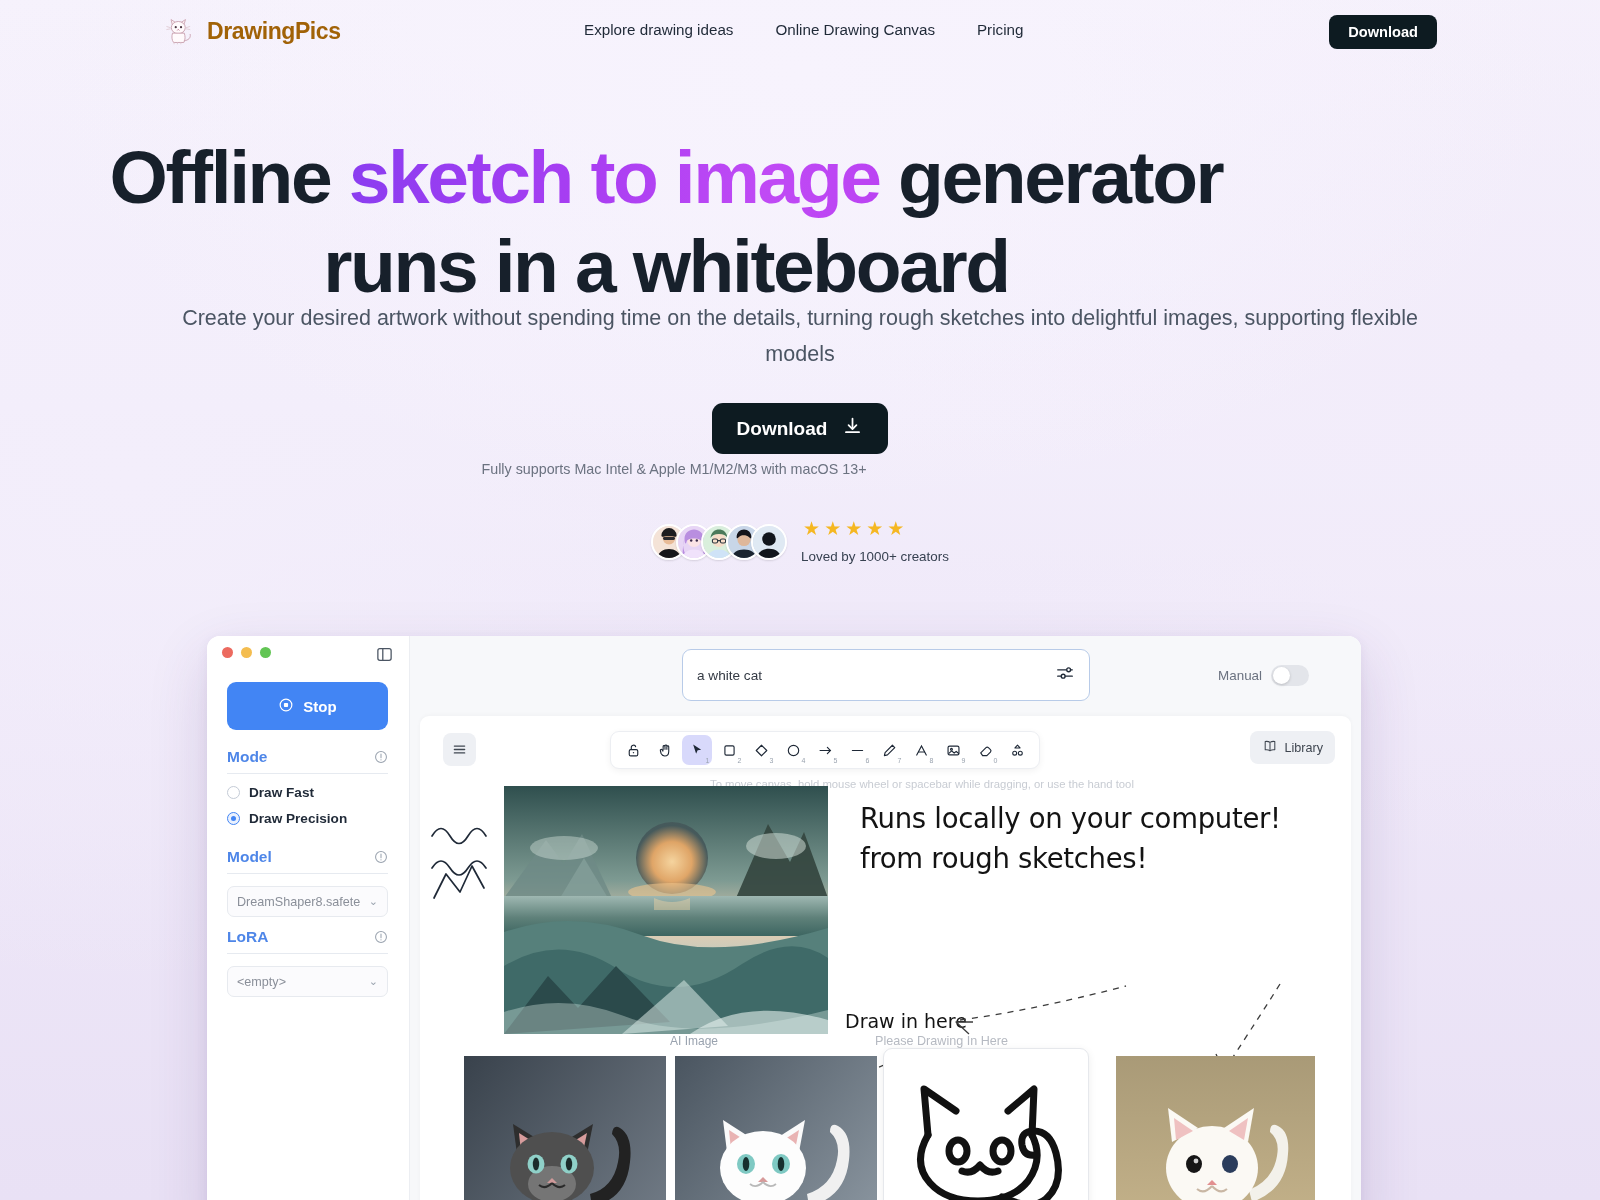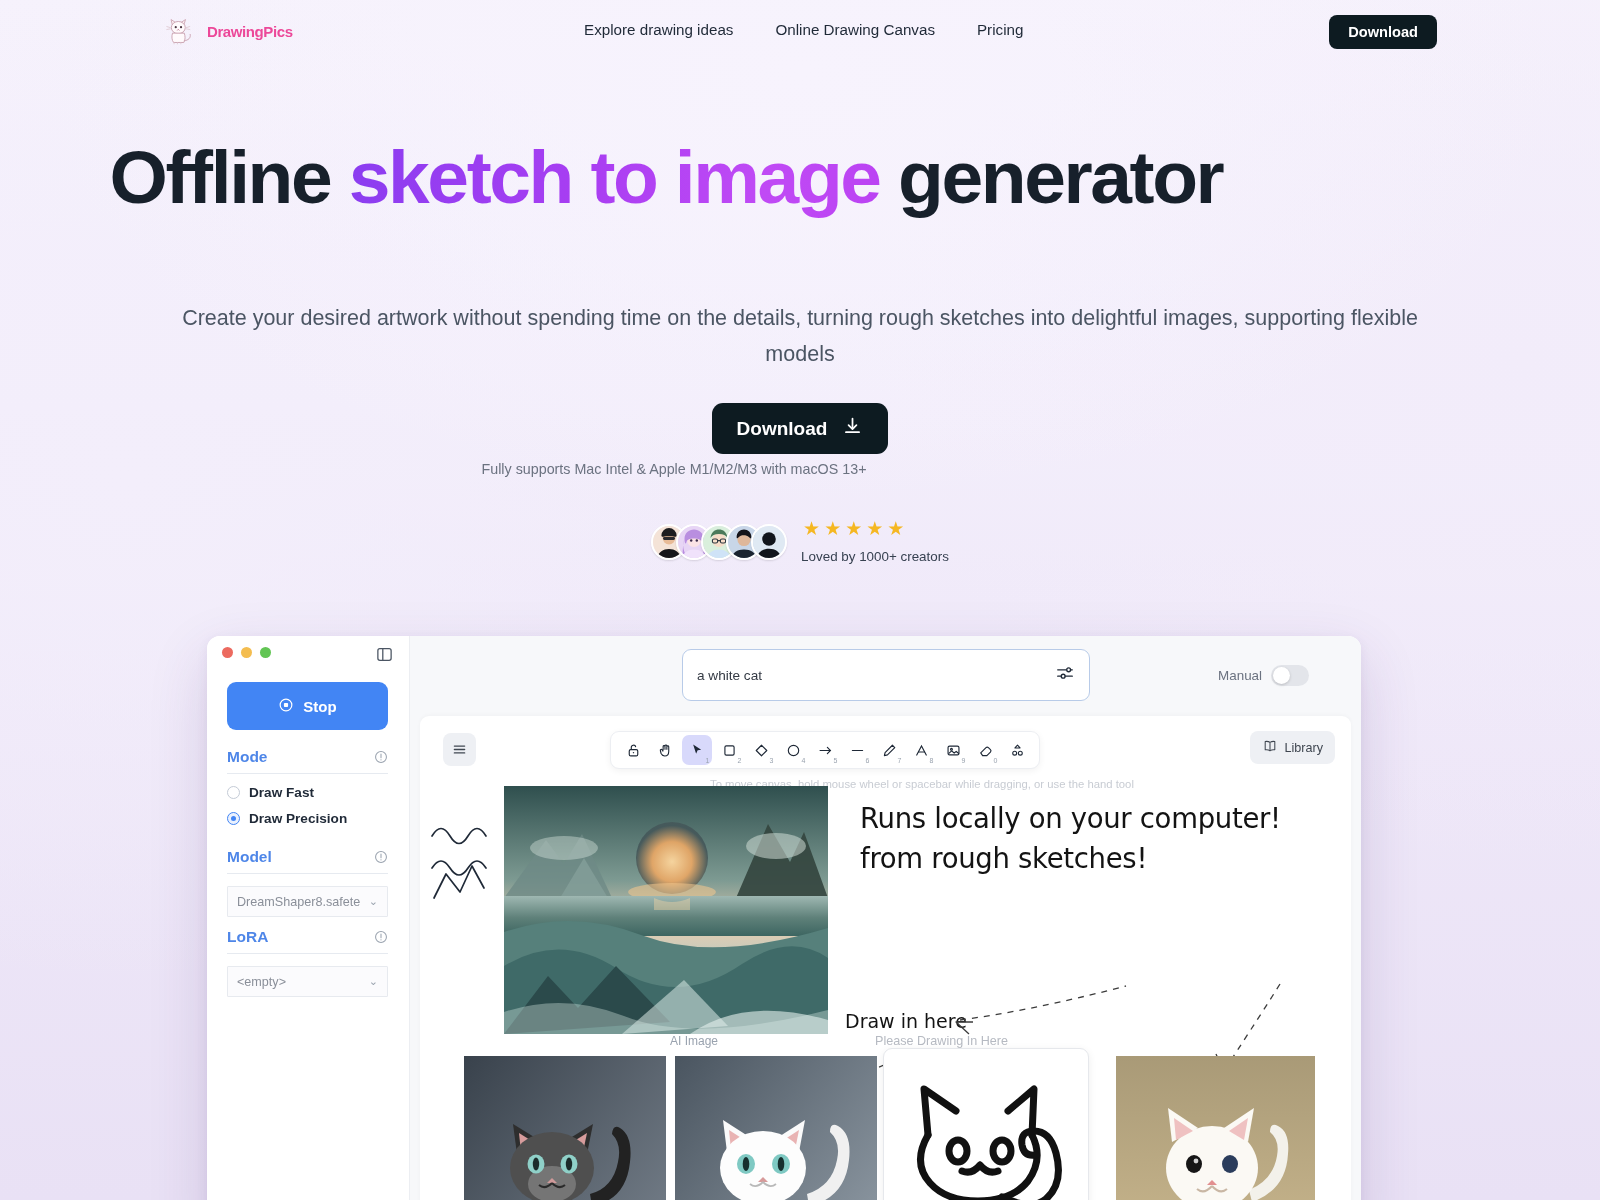--- a/index.html
+++ b/index.html
@@ -20,21 +20,21 @@
   .header {
     position: absolute; top: 0; left: 0; width: 1600px; height: 64px;
     display: flex; align-items: center;
   }
   .brand {
     position: absolute; left: 163px; top: 14px;
     display: flex; align-items: center; gap: 10px;
   }
   .brand-logo { width: 34px; height: 34px; display: block; }
   .brand-name {
-    font-size: 15px; font-weight: 700; letter-spacing: -0.4px; color: #ec4899;
+    font-size: 23px; font-weight: 700; letter-spacing: -0.4px; color: #a16207;
   }
   .nav {
     position: absolute; left: 584px; top: 21px;
     display: flex; align-items: center; gap: 42px;
   }
   .nav-link {
     font-size: 15.2px; color: #1f2937; text-decoration: none; font-weight: 400;
     white-space: nowrap; cursor: pointer;
   }
   .header-cta {
@@ -142,21 +142,21 @@
     width: 13px; height: 13px; border-radius: 50%; border: 1.5px solid #c4cbd6;
     background: #fff; flex: none; position: relative;
   }
   .radio.on { border-color: #4285f4; background: #eaf1fe; }
   .radio.on::after {
     content: ""; position: absolute; left: 2.9px; top: 2.9px;
     width: 5.4px; height: 5.4px; border-radius: 50%; background: #4285f4;
   }
   .radio-label { font-size: 13.6px; color: #1f2937; font-weight: 700; }
   .select-box {
-    margin-top: 12px; height: 31px; border: 1px solid #e7eaef; border-radius: 1px;
+    margin-top: 12px; height: 31px; border: 1px solid #e7eaef; border-radius: 7px;
     background: #fbfbfd; display: flex; align-items: center;
     justify-content: space-between; padding: 0 9px; cursor: pointer;
   }
   .select-val {
     font-size: 12.6px; color: #8a8f99; white-space: nowrap;
     overflow: hidden; text-overflow: clip; max-width: 124px;
   }
   .chev { color: #9aa3af; font-size: 11px; }
 
   
@@ -282,20 +282,21 @@
     <a class="nav-link" href="#">Online Drawing Canvas</a>
     <a class="nav-link" href="#">Pricing</a>
   </nav>
 
   <button class="header-cta">Download</button>
 </div>
 
 <section class="hero">
   <h1 class="hero-title">
     <span>Offline </span><span class="grad">sketch to image</span><span> generator</span>
+    <span class="line2">runs in a whiteboard</span>
   </h1>
 
   <p class="hero-sub">Create your desired artwork without spending time on the details, turning rough sketches into delightful images, supporting flexible models</p>
 
   <div class="hero-actions">
     <button class="btn-primary">
       <span>Download</span>
       <span>
         <svg width="21" height="21" viewBox="0 0 24 24" fill="none" stroke="#ffffff" stroke-width="2" stroke-linecap="round" stroke-linejoin="round">
           <path d="M12 3v11"></path>

